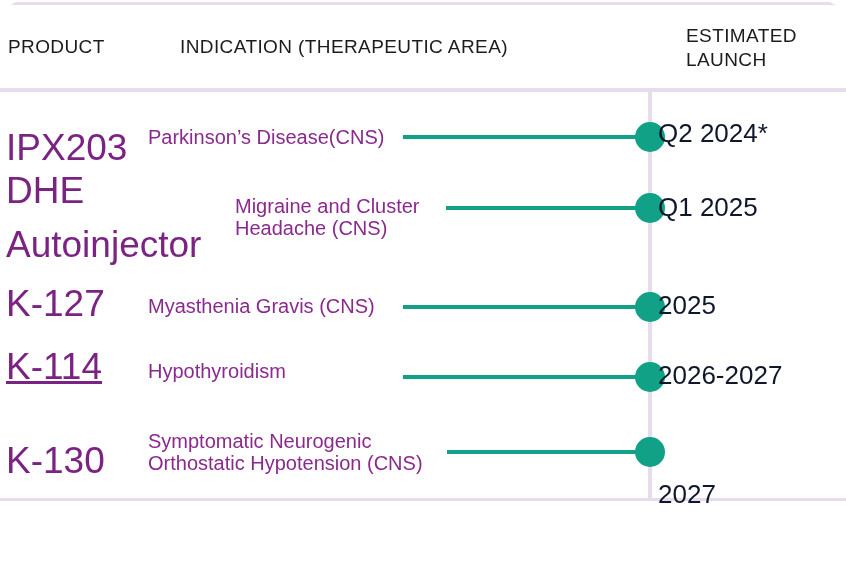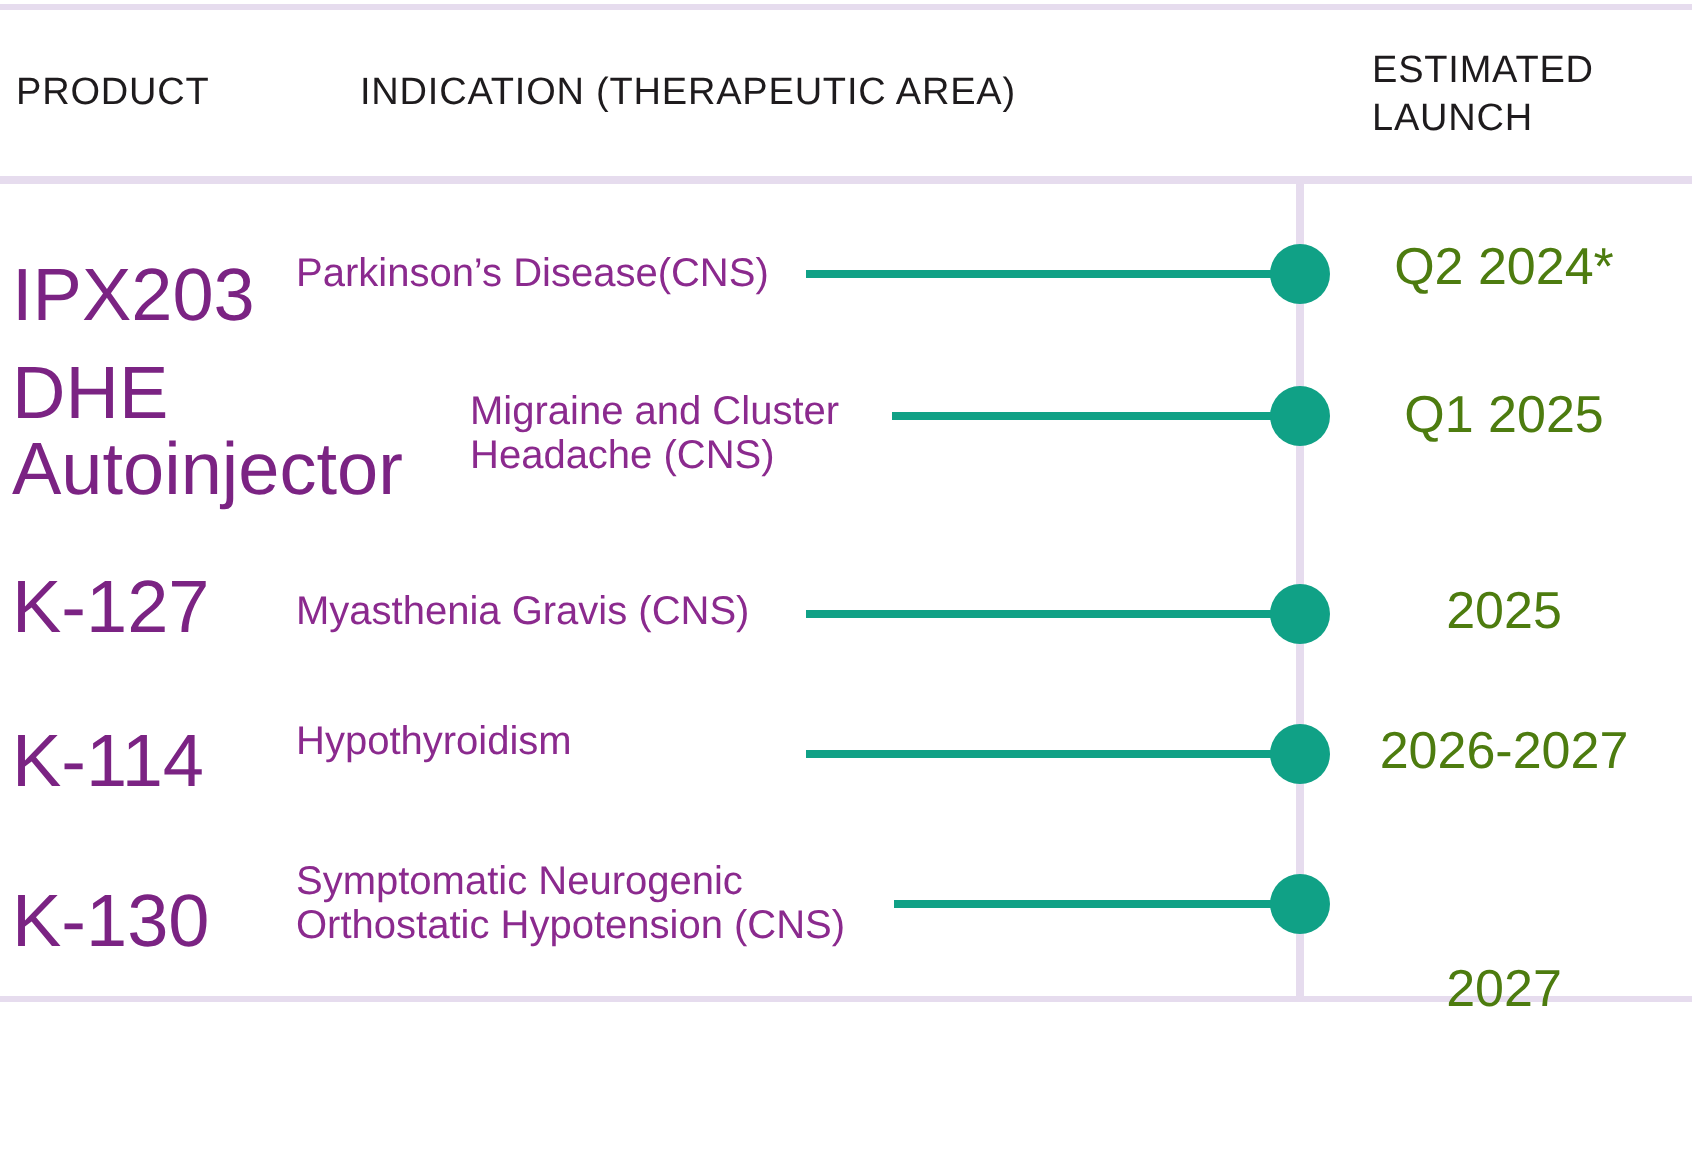--- a/index.html
+++ b/index.html
@@ -3,37 +3,38 @@
 <meta charset="utf-8">
 <style>
   html, body { margin: 0; padding: 0; background: #ffffff; }
   .container {
     position: relative;
     width: 846px;
     height: 576px;
     background: #ffffff;
     font-family: "Liberation Sans", sans-serif;
     overflow: hidden;
+    border-radius: 26px;
   }
   .hline { position: absolute; left: 0; width: 846px; background: #e6dcee; }
   .line-top { top: 2px; height: 3px; }
   .line-headsep { top: 88px; height: 4px; }
   .line-bottom { top: 498px; height: 3px; }
   .vline { position: absolute; left: 648px; top: 92px; width: 4px; height: 406px; background: #e6dcee; }
 
   .hdr { position: absolute; color: #1e1b1d; font-size: 19px; line-height: 22px; letter-spacing: 0.4px; }
   .hdr-product { left: 8px; top: 36px; }
   .hdr-indication { left: 152px; top: 36px; margin-left: 28px; }
   .hdr-launch { left: 686px; top: 24px; width: 132px; text-align: left; line-height: 24px; }
 
   .product { position: absolute; left: 6px; color: #7b2383; font-size: 37px; line-height: 40px; }
   .prod-0 { top: 128px; }
-  .prod-1 { top: 178px; line-height: 38px; width: 230px; }
+  .prod-1 { top: 164px; line-height: 54px; width: 230px; }
   .prod-2 { top: 284px; }
-  .prod-3 { top: 361px; }
+  .prod-3 { top: 347px; text-decoration: underline; }
   .prod-4 { top: 441px; }
 
   .indication { position: absolute; color: #8b2a8e; font-size: 20px; line-height: 22px; }
   .ind-0 { left: 148px; top: 126px; }
   .ind-1 { left: 235px; top: 195px; }
   .ind-2 { left: 148px; top: 295px; }
   .ind-3 { left: 148px; top: 360px; }
   .ind-4 { left: 148px; top: 430px; }
 
   .tline { position: absolute; height: 4px; background: #10a186; }
@@ -43,21 +44,21 @@
   .tl-3 { left: 403px; top: 375px; width: 247px; }
   .tl-4 { left: 447px; top: 450px; width: 203px; }
 
   .dot { position: absolute; left: 635px; width: 30px; height: 30px; border-radius: 50%; background: #10a186; }
   .dot-0 { top: 122px; }
   .dot-1 { top: 193px; }
   .dot-2 { top: 292px; }
   .dot-3 { top: 362px; }
   .dot-4 { top: 437px; }
 
-  .date { position: absolute; left: 658px; width: 188px; text-align: center; color: #4d7c0f; font-size: 26px; line-height: 30px; }
+  .date { position: absolute; left: 658px; width: 188px; text-align: left; color: #0f172a; font-size: 26px; line-height: 30px; }
   .date-0 { top: 118px; }
   .date-1 { top: 192px; }
   .date-2 { top: 290px; }
   .date-3 { top: 360px; }
   .date-4 { top: 435px; margin-top: 44px; }
 </style>
 </head>
 <body>
 
 <div class="container">

